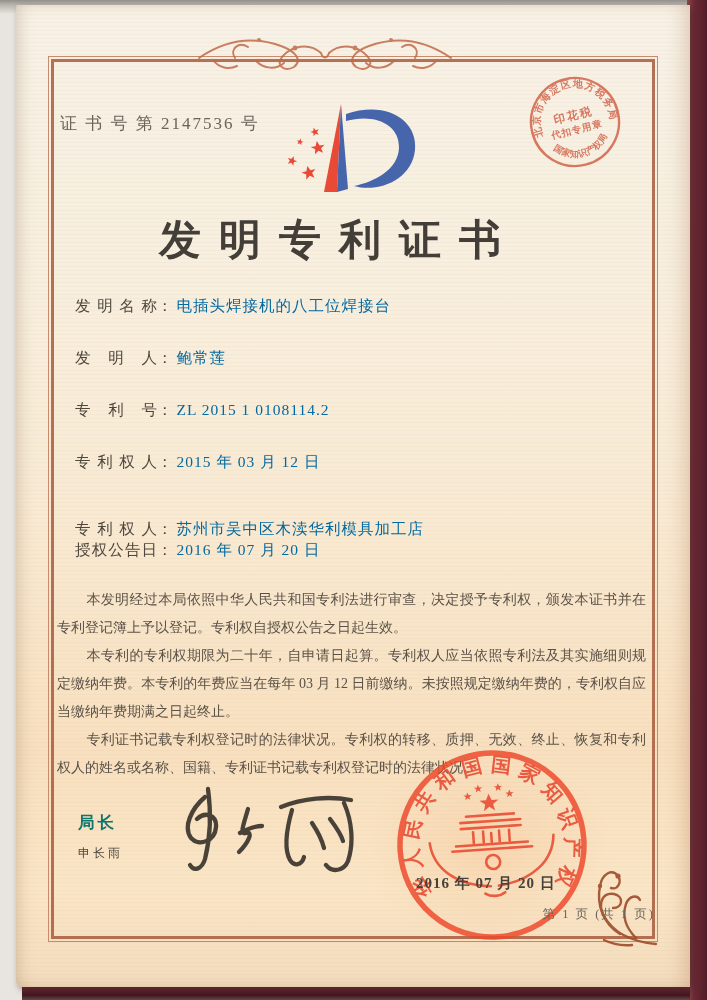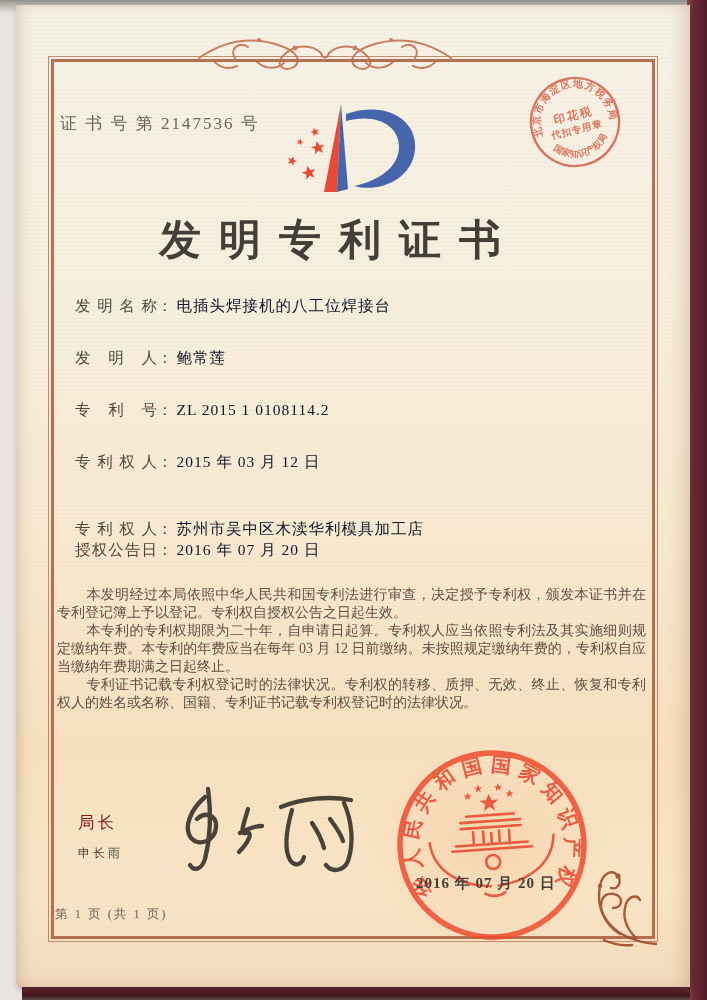--- a/index.html
+++ b/index.html
@@ -36,34 +36,34 @@
   
   .cert-number{position:absolute;left:60px;top:112px;font-size:17px;letter-spacing:2px;color:#6b645a;}
   .logo{position:absolute;left:272px;top:98px;width:178px;height:108px;}
   .title{position:absolute;left:30px;top:212px;width:600px;text-align:center;
     font-size:42px;font-weight:bold;color:#433e38;letter-spacing:18px;padding-left:18px;box-sizing:border-box;}
 
   .fields{position:absolute;left:75px;top:296px;width:540px;}
   .field-row{position:absolute;left:0;height:24px;font-size:15.5px;color:#4e473d;white-space:nowrap;}
   .field-label{display:inline-block;width:82px;text-align:justify;text-align-last:justify;vertical-align:top;}
   .field-colon{display:inline-block;margin-right:4px;}
-  .field-value{letter-spacing:1px;color:#0f172a;}
-
-  .paragraphs{position:absolute;left:57px;top:586px;width:589px;font-size:14px;line-height:18px;color:#5a5147;text-align:justify;}
+  .field-value{letter-spacing:1px;color:#0369a1;}
+
+  .paragraphs{position:absolute;left:57px;top:586px;width:589px;font-size:14px;line-height:28px;color:#5a5147;text-align:justify;}
   .paragraphs p{margin:0;text-indent:2.1em;}
 
-  .sig-title{position:absolute;left:78px;top:812px;font-size:16.5px;letter-spacing:3px;color:#7f1d1d;}
+  .sig-title{position:absolute;left:78px;top:812px;font-size:16.5px;letter-spacing:3px;color:#0f766e;font-weight:bold;}
   .sig-name{position:absolute;left:78px;top:845px;font-size:12px;letter-spacing:3px;color:#4a443c;}
   .signature-svg{position:absolute;left:145px;top:783px;}
 
   .seal-svg{position:absolute;left:392px;top:745px;}
   .stamp-svg{position:absolute;left:527px;top:74px;}
   .seal-date{position:absolute;left:416px;top:874px;font-size:15px;letter-spacing:1px;color:#46413a;font-weight:bold;}
 
-  .footer{position:absolute;left:55px;top:906px;width:600px;text-align:left;font-size:12.5px;letter-spacing:2px;color:#6b645a;}
+  .footer{position:absolute;left:55px;top:906px;width:600px;text-align:right;font-size:12.5px;letter-spacing:2px;color:#6b645a;}
 </style>
 </head>
 <body>
 
 <div class="page">
 
   <div class="photo-bg"></div>
   <div class="book-edge-right"></div>
   <div class="book-edge-bottom"></div>
 

